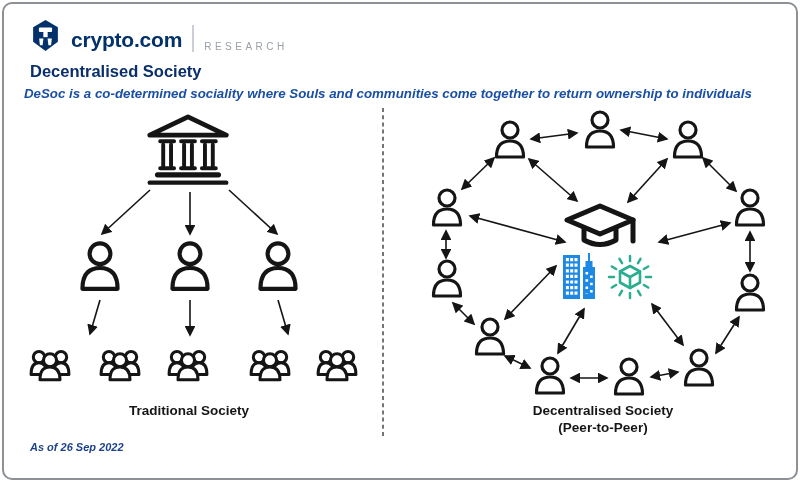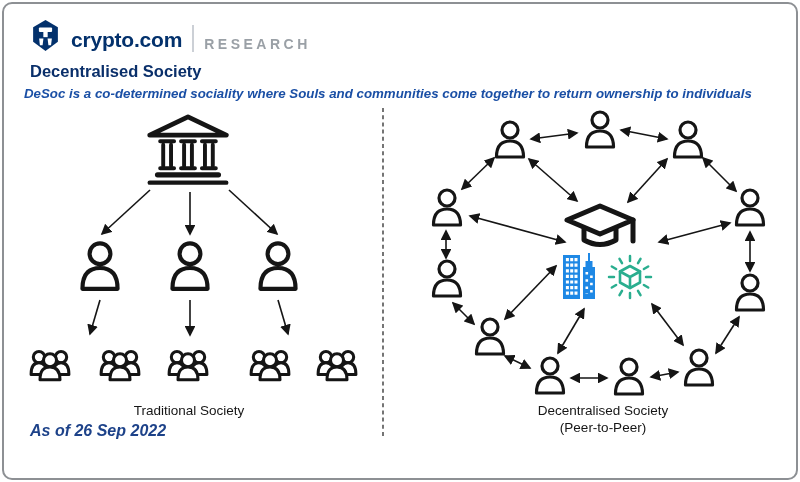--- a/index.html
+++ b/index.html
@@ -11,29 +11,29 @@
     --teal:#2aae8f;
     --gray:#9aa0a6;
   }
   html,body{margin:0;padding:0;background:#fff;}
   body{width:800px;height:482px;position:relative;overflow:hidden;
        font-family:"Liberation Sans","DejaVu Sans",sans-serif;color:var(--ink);}
   .card-border{position:absolute;inset:2px;border:2px solid #8d9094;border-radius:10px;pointer-events:none;}
   .header{position:absolute;left:30px;top:16px;display:flex;align-items:flex-end;gap:10px;height:36px;}
   .brand{font-size:21px;font-weight:bold;color:var(--navy);letter-spacing:-0.2px;}
   .vsep{width:2px;height:27px;background:#ccd0d6;}
-  .research{font-size:14px;font-weight:bold;color:var(--gray);letter-spacing:3.5px;}
+  .research{font-size:10px;font-weight:normal;color:var(--gray);letter-spacing:3.5px;}
   .title{position:absolute;left:30px;top:62px;font-size:16.5px;font-weight:bold;color:var(--title-navy);}
   .subtitle{position:absolute;left:24px;top:86px;font-size:13.3px;font-style:italic;font-weight:bold;color:var(--blue);}
   #diagram-svg{position:absolute;left:0;top:0;}
-  .caption{position:absolute;top:402px;width:250px;text-align:center;font-size:13.5px;font-weight:normal;
+  .caption{position:absolute;top:402px;width:250px;text-align:center;font-size:13.5px;font-weight:bold;
            color:#161616;line-height:17px;}
   .caption-left{left:64px;}
   .caption-right{left:478px;}
-  .footer{position:absolute;left:30px;top:422px;display:flex;gap:30px;font-size:16px;
+  .footer{position:absolute;left:30px;top:441px;display:flex;gap:30px;font-size:11px;
           font-style:italic;font-weight:bold;color:#1d4289;}
   
   .outline{stroke:var(--ink);fill:#fff;stroke-linecap:round;stroke-linejoin:round;}
   .lineart{stroke:var(--ink);fill:none;stroke-linecap:round;stroke-linejoin:round;}
   .arrow{stroke:var(--ink);stroke-width:1.6;}
   .divider-line{stroke:#2b2b2b;stroke-width:1.3;stroke-dasharray:4 3.2;}
   .win{stroke:#fff;fill:none;}
 </style>
 </head>
 <body>

